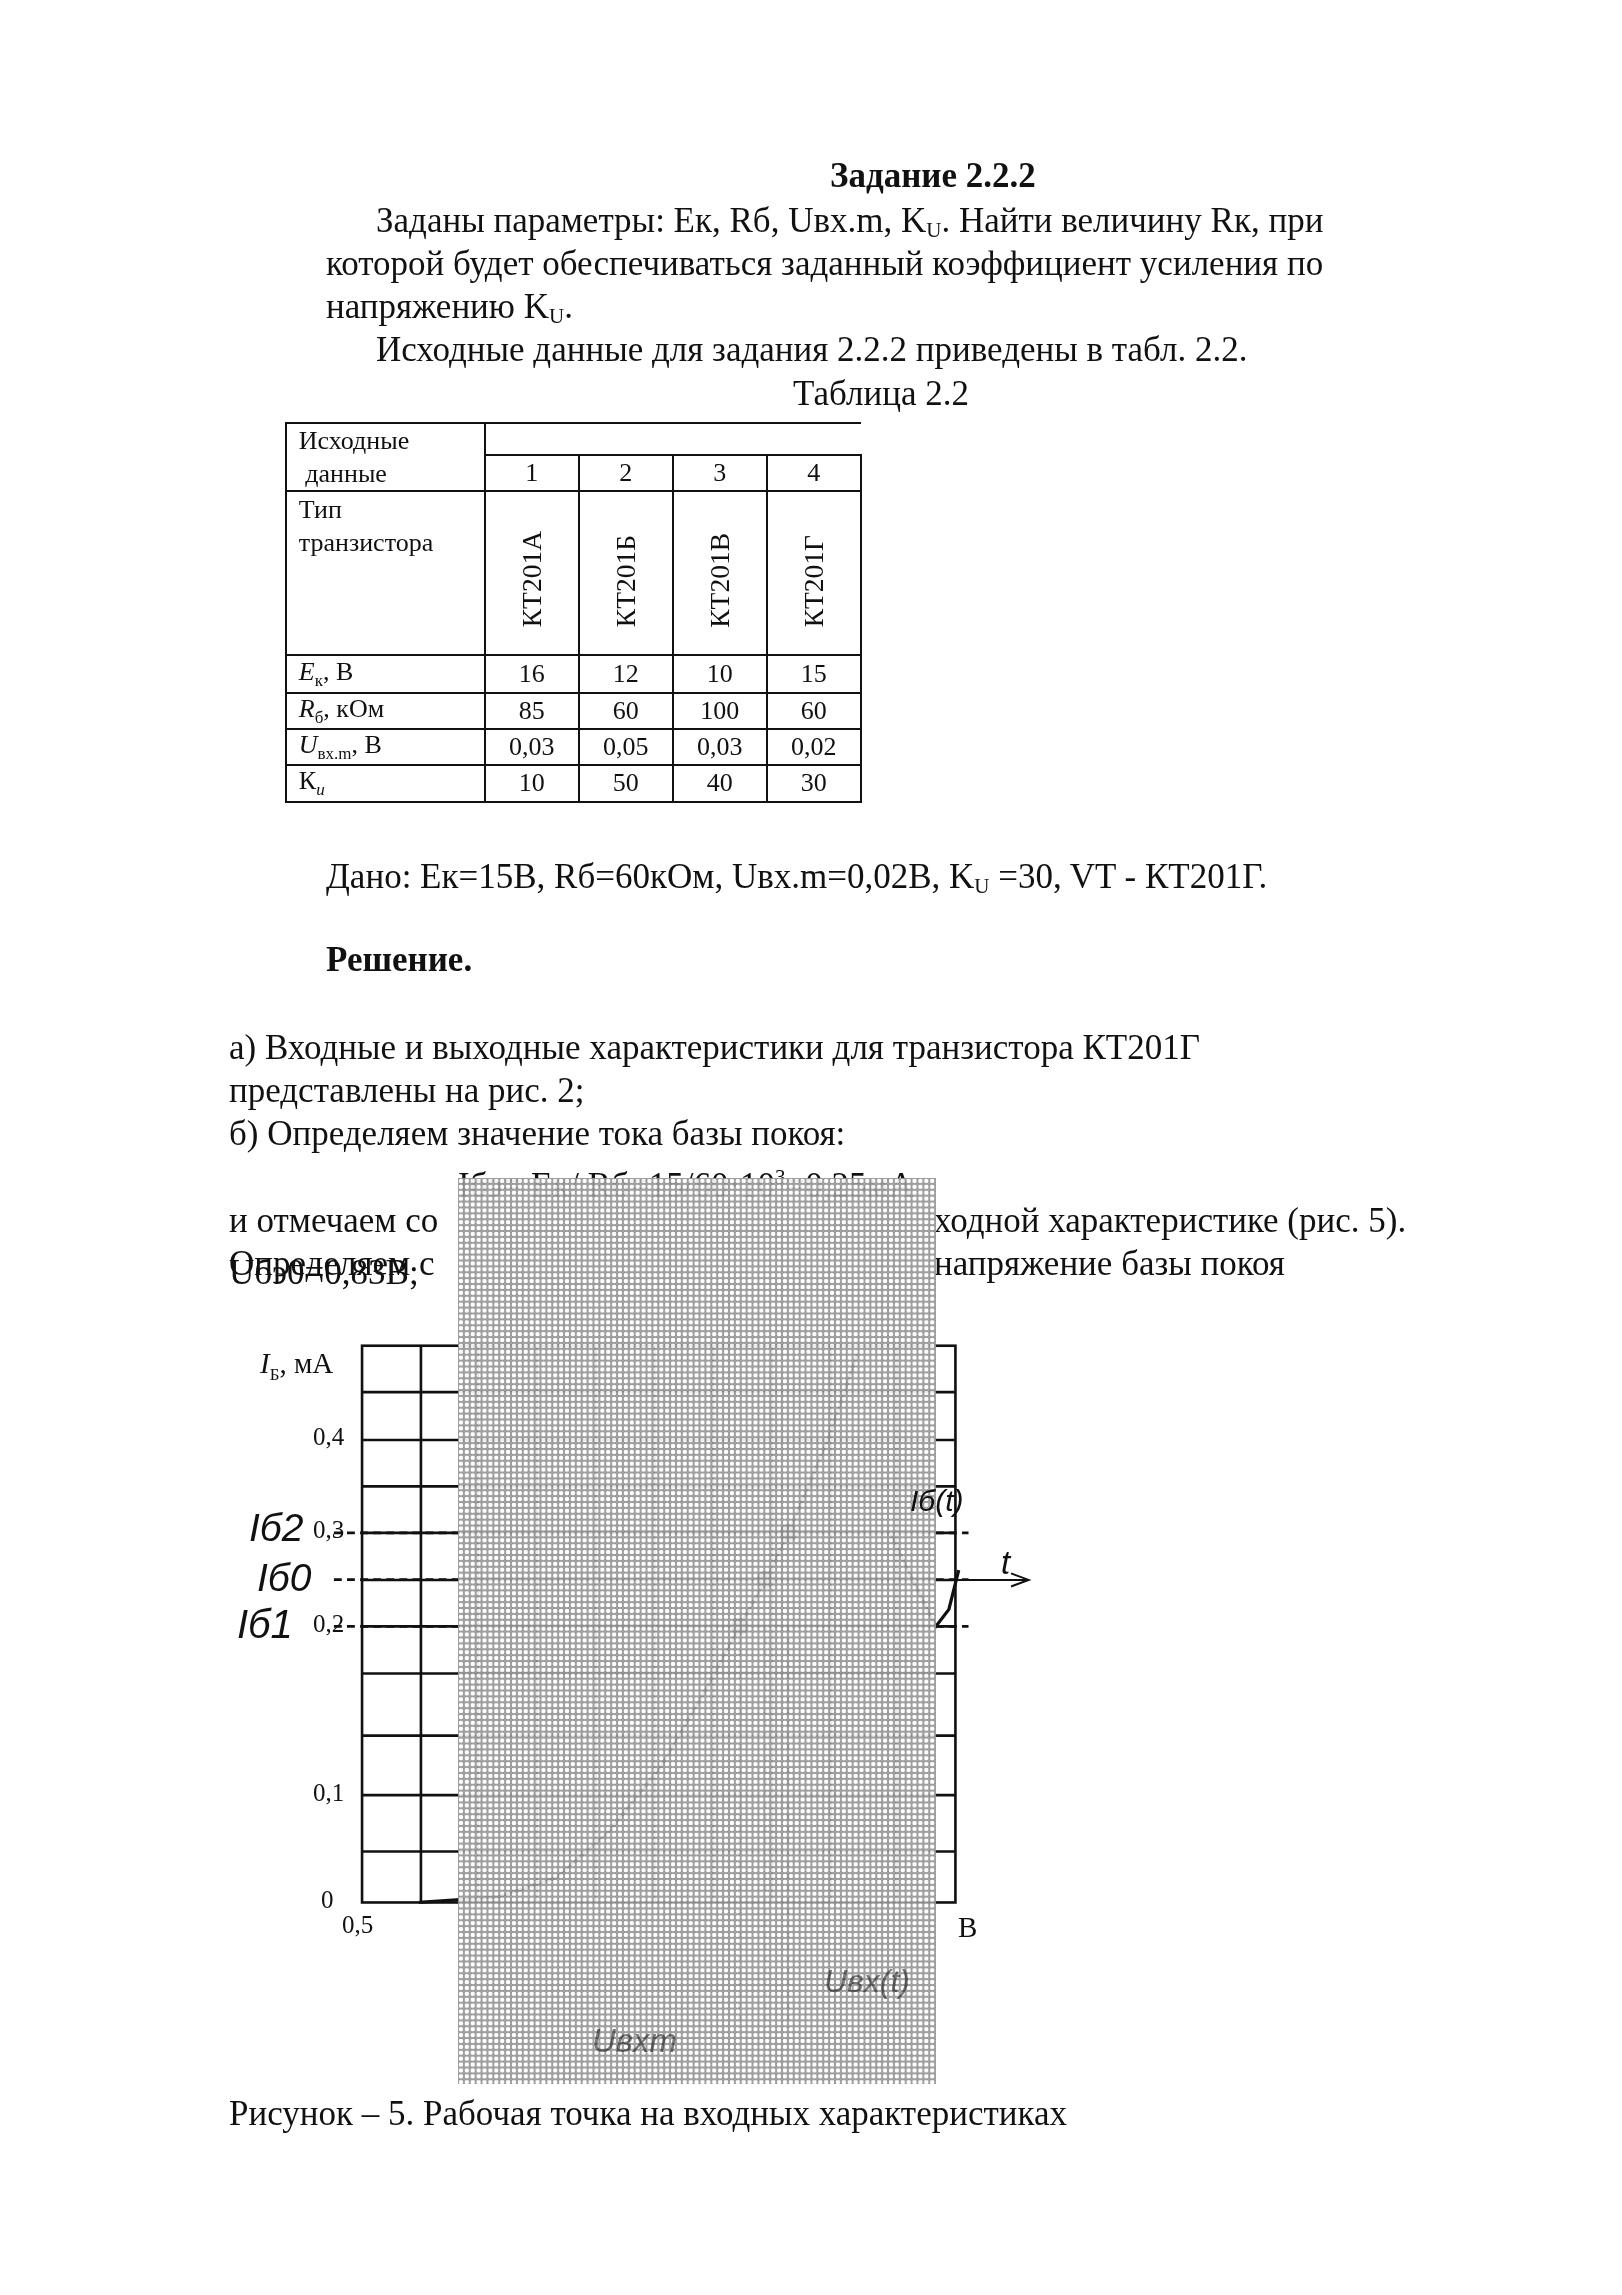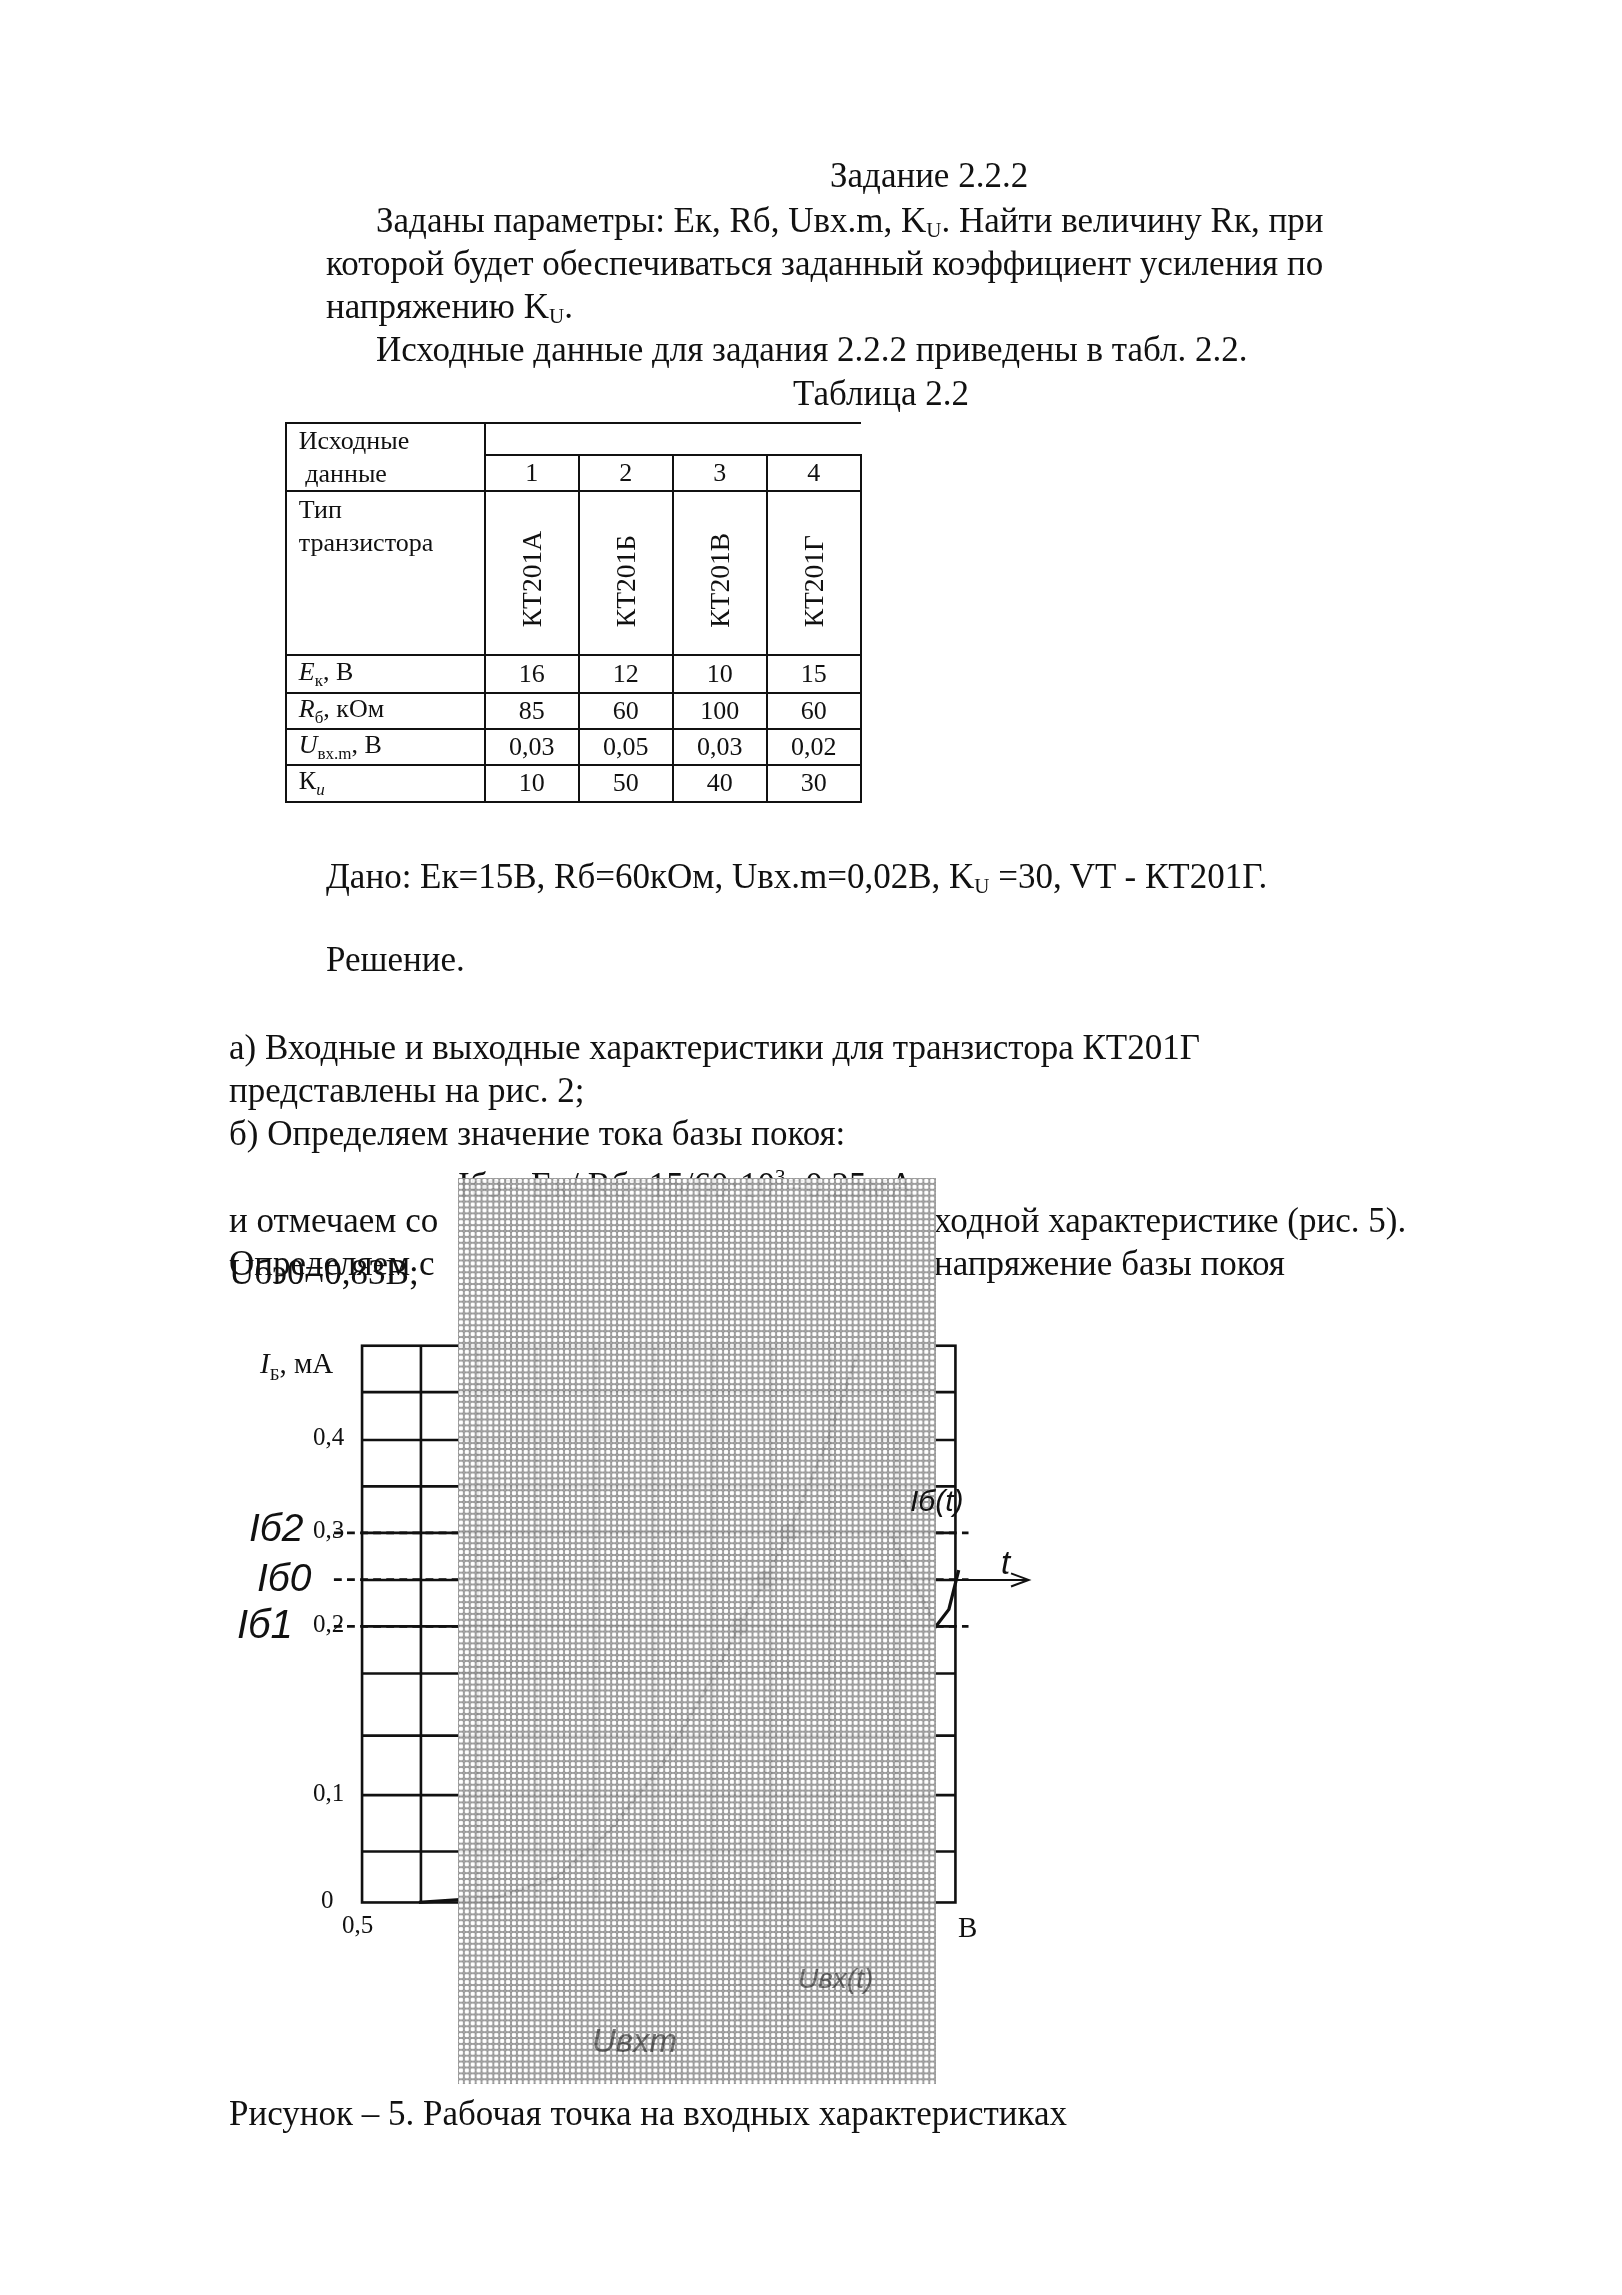--- a/index.html
+++ b/index.html
@@ -1,20 +1,20 @@
 <!DOCTYPE html>
 <html style="font-size:10.5px"><head>
 <meta charset="utf-8">
 <style>
   html, body { margin:0; padding:0; background:#ffffff; }
   body { width:1623px; height:2295px; position:relative; overflow:hidden;
          font-family:"Liberation Serif","DejaVu Serif",serif; color:#111; }
   .abs { position:absolute; }
   .txt { font-size:35px; line-height:43px; white-space:nowrap; }
-  .bold { font-weight:normal; }
+  .bold { font-weight:bold; }
   sub.s { font-size:21px; vertical-align:-5.2px; }
   
   table.t { position:absolute; left:285px; top:422px; border-collapse:collapse;
             font-size:26px; font-family:"Liberation Serif","DejaVu Serif",serif; }
   table.t td { border:2px solid #111; padding:0; text-align:center; vertical-align:middle; }
   table.t td.lbl { text-align:left; padding-left:11.8px; width:185px; }
   table.t td.c { width:92px; }
   .vert { writing-mode:vertical-rl; transform:rotate(180deg); display:inline-block; font-size:27.5px; }
   .nr { border-right:none !important; }
   
@@ -158,17 +158,17 @@
     <div class="abs axislbl" style="left: 321px; top: 1886px; font-size: 25px;">0</div>
   </div>
 <div class="abs axislbl" style="left:342px;top:1911px;font-size:25px;">0,5</div>
 <div class="abs axislbl" style="left:958px;top:1911px;font-size:29px;">В</div>
 
 <div class="abs handlbl" style="left:241px;top:1506px;font-size:39px;margin-left:8px;">Iб2</div>
 <div class="abs handlbl" style="left:257px;top:1556px;font-size:39px;">Iб0</div>
 <div class="abs handlbl" style="left:237px;top:1602px;font-size:40px;">Iб1</div>
 <div class="abs handlbl" style="left:910px;top:1484px;font-size:30px;">Iб(t)</div>
 <div class="abs handlbl" style="left:1001px;top:1544px;font-size:33px;">t</div>
-<div class="abs handlbl" style="left:798px;top:1963px;font-size:28px;opacity:.55;">Uвх(t)</div>
+<div class="abs handlbl" style="left:824px;top:1963px;font-size:32px;opacity:.55;">Uвх(t)</div>
 <div class="abs handlbl" style="left:592px;top:2022px;font-size:33px;opacity:.55;">Uвхm</div>
 
 <div class="abs txt" style="left:229px;top:2092px;">Рисунок – 5. Рабочая точка на входных характеристиках</div>
 
 
 </body></html>

